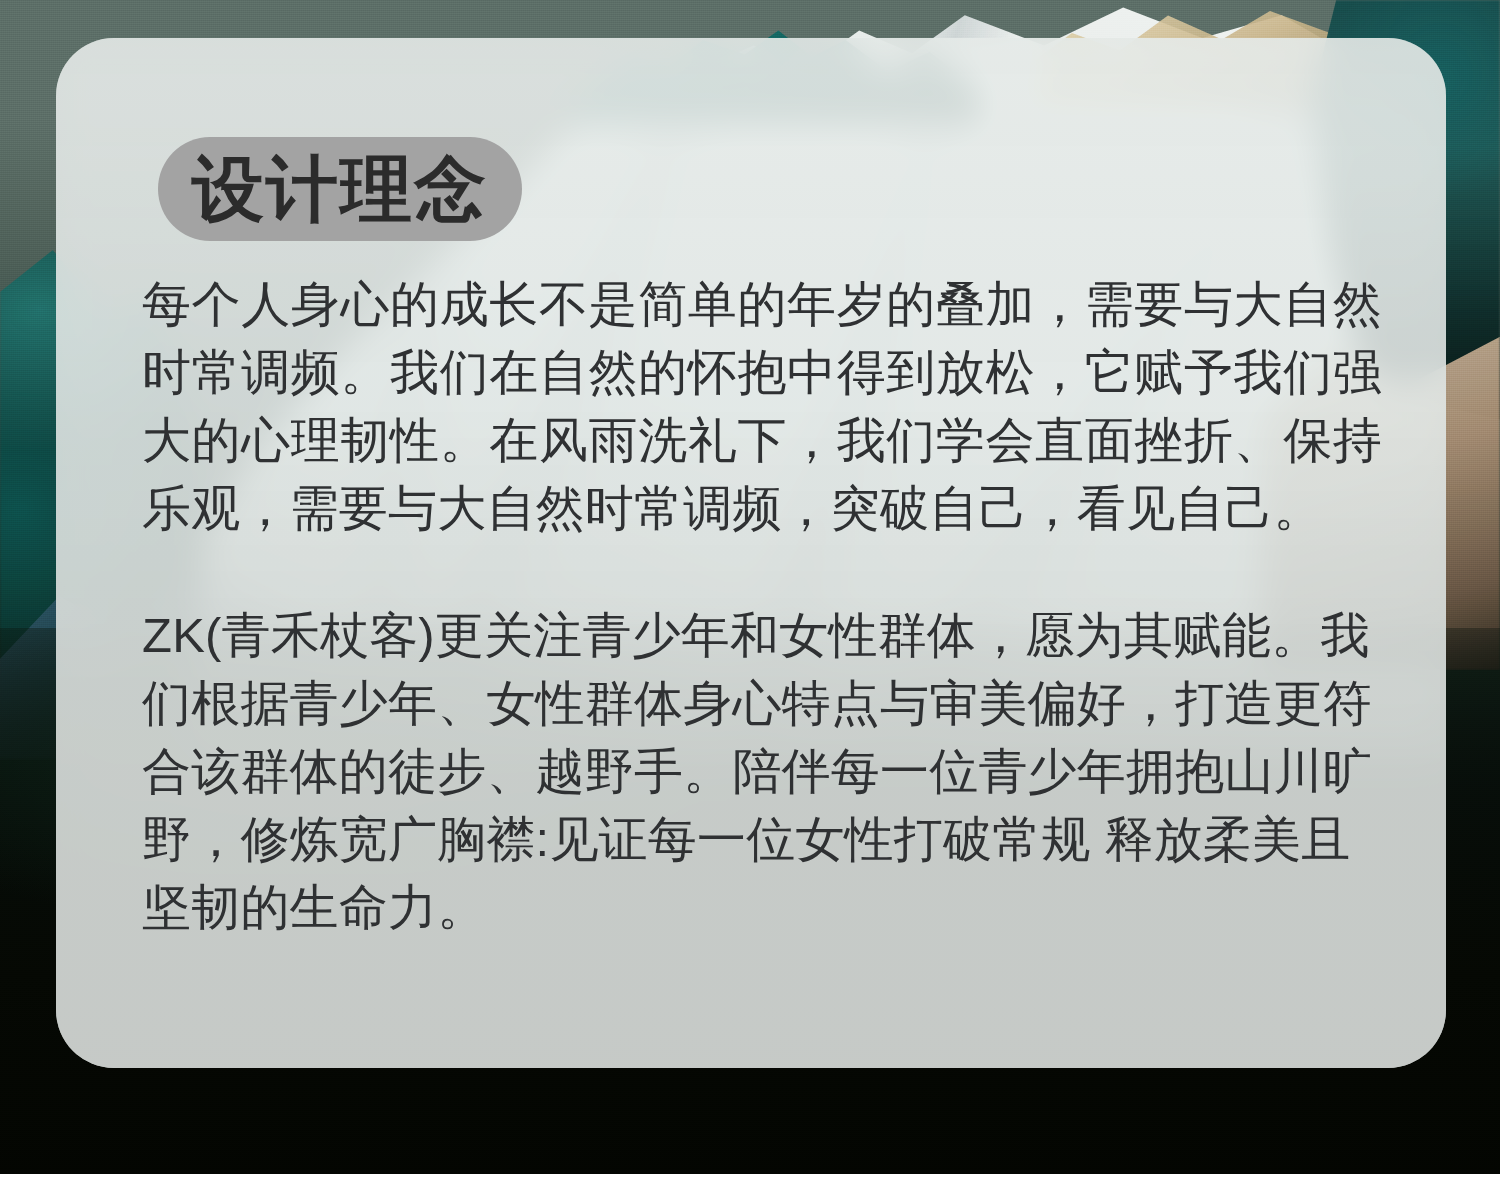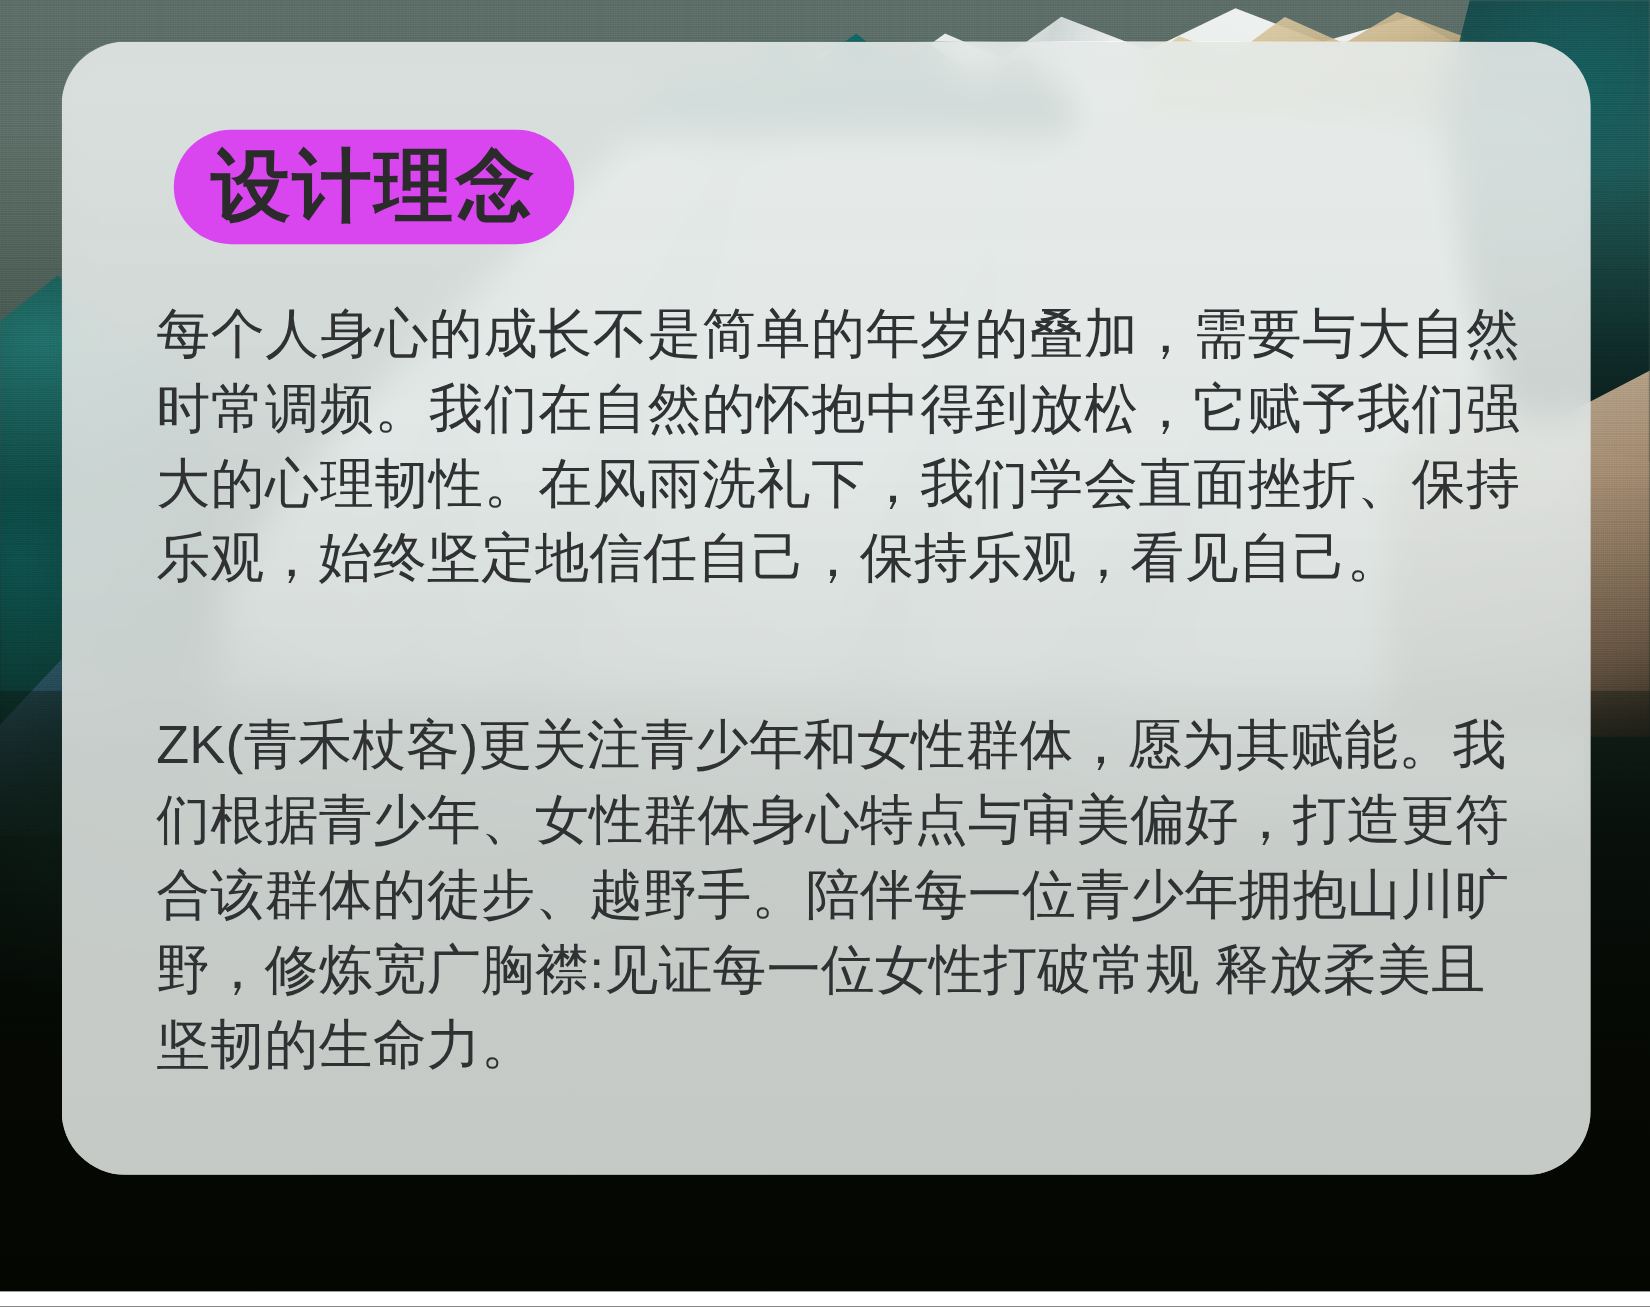--- a/index.html
+++ b/index.html
@@ -240,26 +240,26 @@
 
   
   .header {
     position: relative;
     height: 200px;
   }
 
   .title-pill {
     position: absolute;
     left: 102px;
-    top: 80px;
+    top: 99px;
     height: 104px;
     padding: 0 34px;
     display: flex;
     align-items: center;
-    background: #d946ef;
+    background: #a3a3a3;
     border-radius: 52px;
     box-sizing: border-box;
   }
   .title-pill-text {
     font-family: "Liberation Sans", "DejaVu Sans", sans-serif;
     font-size: 72px;
     font-weight: 700;
     line-height: 1;
     letter-spacing: 2px;
     color: #2b2b2b;
@@ -291,21 +291,21 @@
     font-family: "Liberation Sans", "DejaVu Sans", sans-serif;
     font-size: 49px;
     line-height: 68px;
     color: #2f3133;
     letter-spacing: 0.2px;
     margin: 0 0 0 0;
     text-align: justify;
     text-justify: inter-character;
   }
   .para + .para {
-    margin-top: 102px;
+    margin-top: 59px;
   }
   .para.last-left { text-align: left; }
 
   
   .baseboard {
     position: absolute;
     left: 0;
     bottom: 0;
     width: 100%;
     height: 14px;
@@ -332,21 +332,21 @@
   <div id="panel">
     <div id="panel-inner">
 
       <div class="header">
         <div class="title-pill">
           <span class="title-pill-text">设计理念</span>
         </div>
       </div>
 
       <div class="body-copy">
-        <p class="para">每个人身心的成长不是简单的年岁的叠加，需要与大自然时常调频。我们在自然的怀抱中得到放松，它赋予我们强大的心理韧性。在风雨洗礼下，我们学会直面挫折、保持乐观，始终坚定地信任自己，保持乐观，看见自己。</p>
+        <p class="para">每个人身心的成长不是简单的年岁的叠加，需要与大自然时常调频。我们在自然的怀抱中得到放松，它赋予我们强大的心理韧性。在风雨洗礼下，我们学会直面挫折、保持乐观，需要与大自然时常调频，突破自己，看见自己。</p>
         <p class="para last-left">ZK(青禾杖客)更关注青少年和女性群体，愿为其赋能。我们根据青少年、女性群体身心特点与审美偏好，打造更符合该群体的徒步、越野手。陪伴每一位青少年拥抱山川旷野，修炼宽广胸襟:见证每一位女性打破常规 释放柔美且坚韧的生命力。</p>
       </div>
 
     </div>
   </div>
 
   <div class="baseboard"></div>
 </div>
 
 </body></html>

